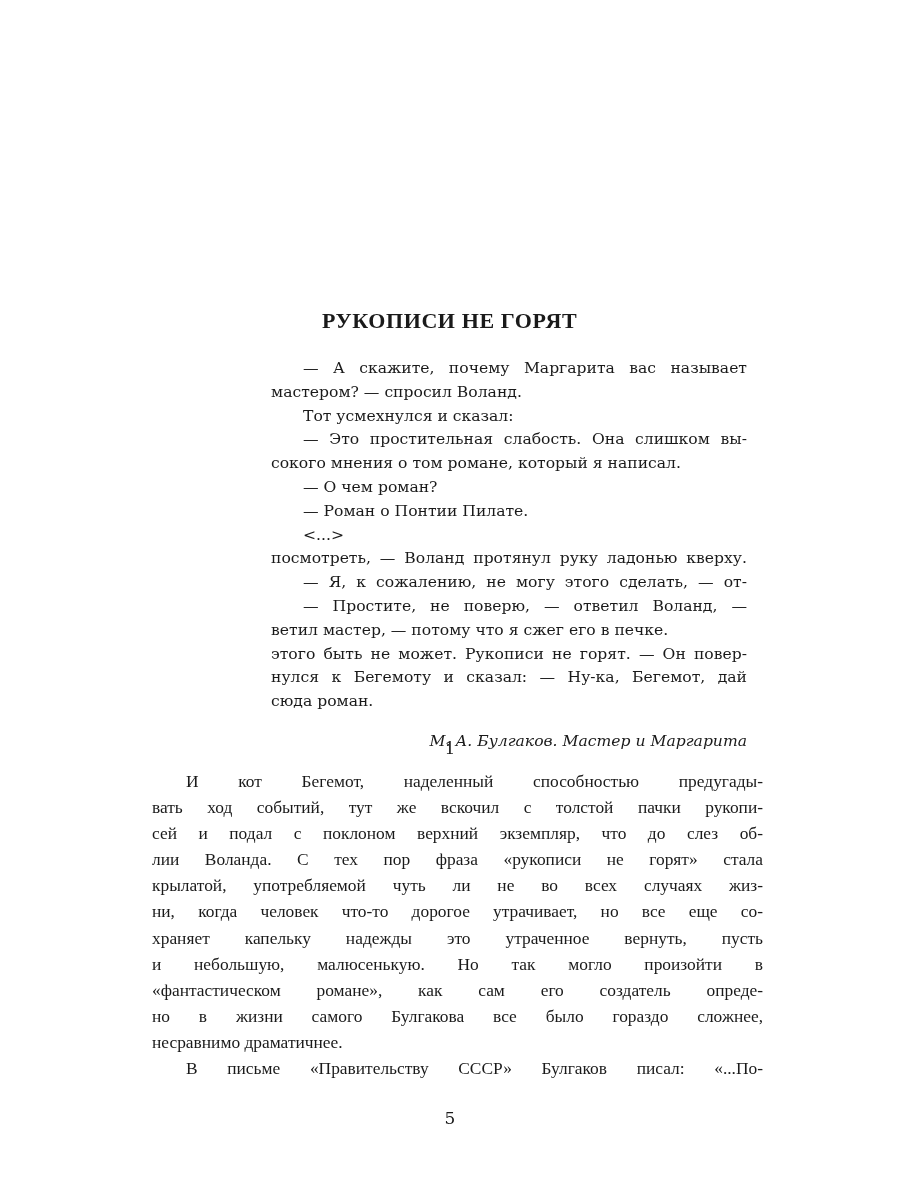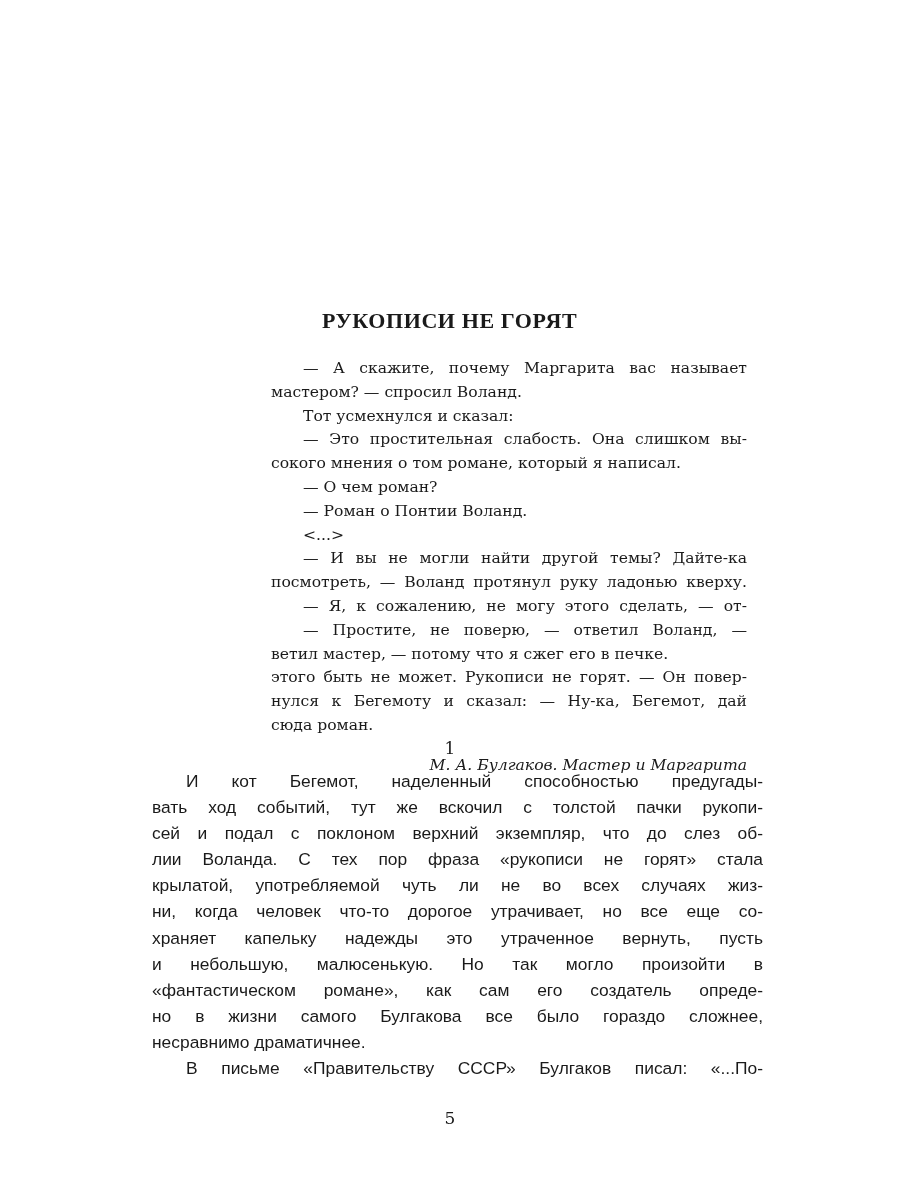--- a/index.html
+++ b/index.html
@@ -72,21 +72,21 @@
     top: 738px;
     text-align: center;
     font-family: "DejaVu Serif", serif;
     font-size: 17px;
   }
   .body-text {
     position: absolute;
     left: 152px;
     top: 768px;
     width: 611px;
-    font-family: Liberation Sans, sans-serif;
+    font-family: Liberation Serif, serif;
     font-size: 17.4px;
     line-height: 26.1px;
   }
   .body-text .line {
     height: 26.1px;
   }
   .page-number {
     position: absolute;
     left: 0;
     width: 900px;
@@ -103,23 +103,22 @@
   <div class="title">РУКОПИСИ НЕ ГОРЯТ</div>
 
   <div class="epigraph">
     <div id="epigraph-lines">
         <span class="line indent">— А скажите, почему Маргарита вас называет</span>
         <span class="line left">мастером? — спросил Воланд.</span>
         <span class="line indent left">Тот усмехнулся и сказал:</span>
         <span class="line indent">— Это простительная слабость. Она слишком вы-</span>
         <span class="line left">сокого мнения о том романе, который я написал.</span>
         <span class="line indent left">— О чем роман?</span>
-        <span class="line indent left">— Роман о Понтии Воланд.</span>
+        <span class="line indent left">— Роман о Понтии Пилате.</span>
         <span class="line indent left">&lt;...&gt;</span>
-        <span class="line indent">— И вы не могли найти другой темы? Дайте-ка</span>
         <span class="line">посмотреть, — Воланд протянул руку ладонью кверху.</span>
         <span class="line indent">— Я, к сожалению, не могу этого сделать, — от-</span>
         <span class="line indent">— Простите, не поверю, — ответил Воланд, —</span>
         <span class="line left">ветил мастер, — потому что я сжег его в печке.</span>
         <span class="line">этого быть не может. Рукописи не горят. — Он повер-</span>
         <span class="line">нулся к Бегемоту и сказал: — Ну-ка, Бегемот, дай</span>
         <span class="line left">сюда роман.</span>
       </div>
     <span class="attribution">М. А. Булгаков. Мастер и Маргарита</span>
   </div>

